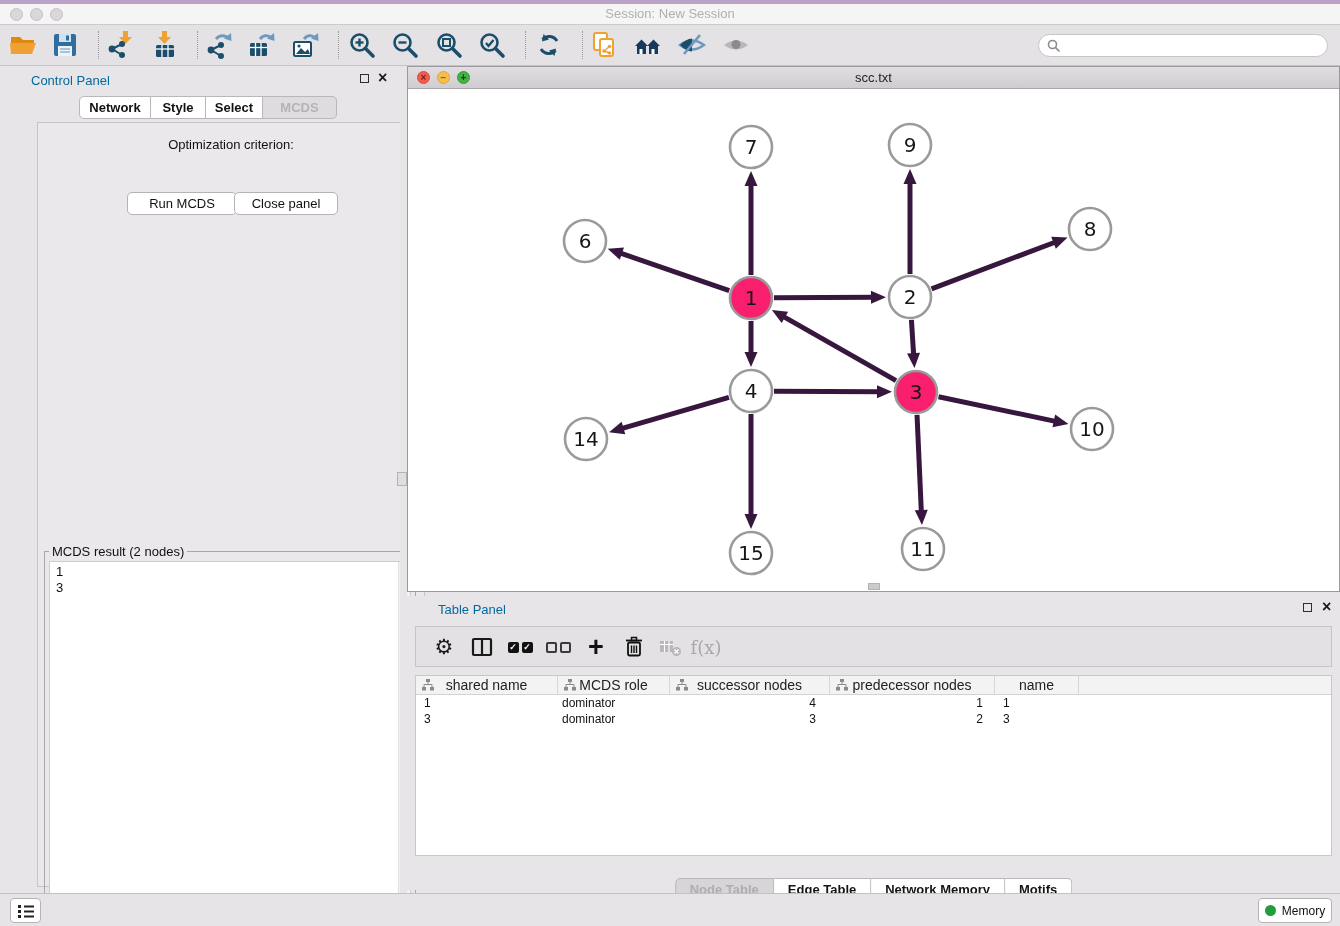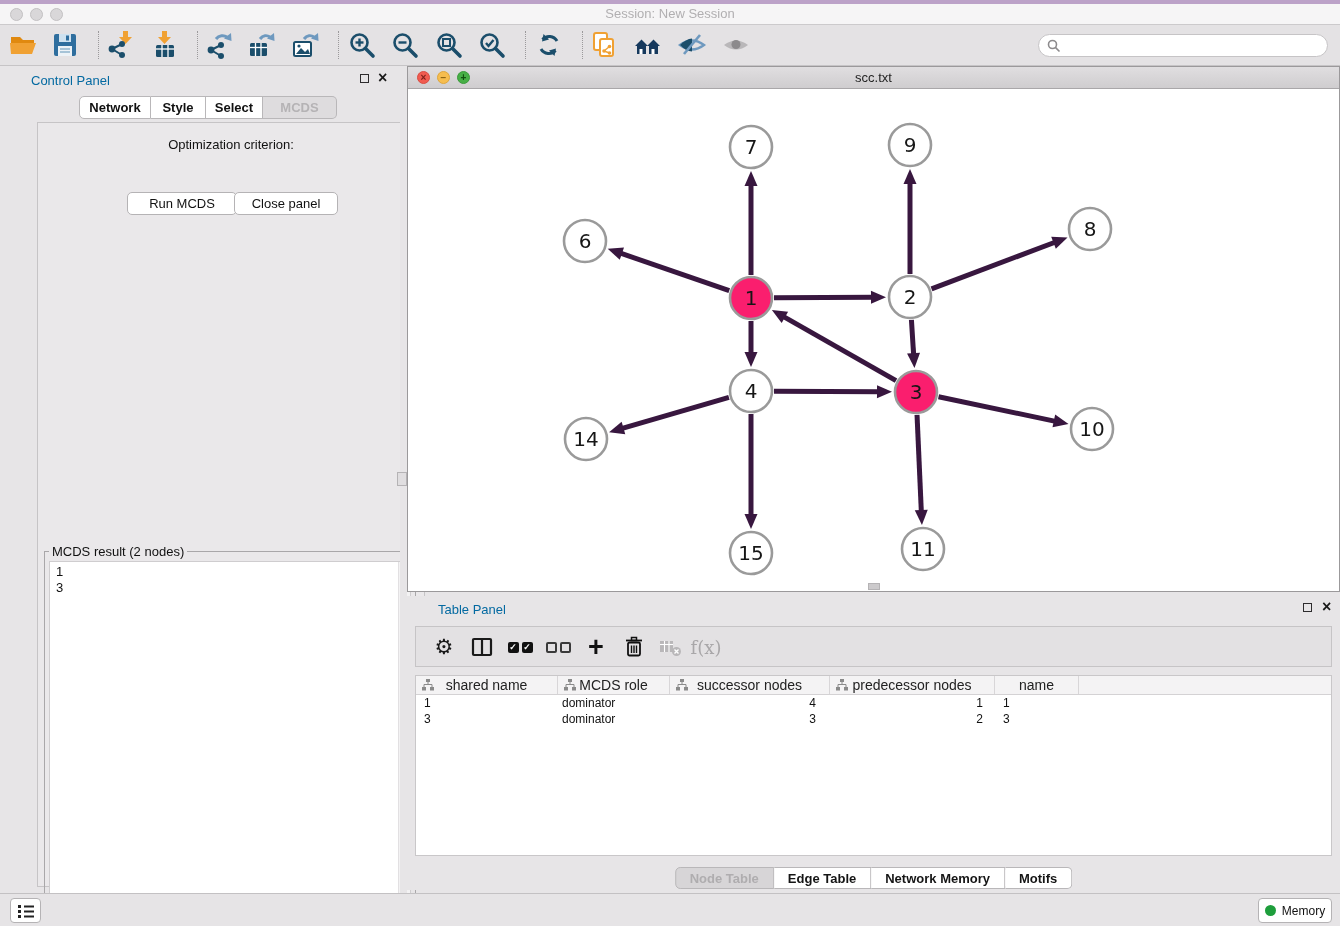--- a/index.html
+++ b/index.html
@@ -74,21 +74,21 @@
   .th { position:relative; display:flex; align-items:center; border-right:1px solid #D8D6D8; font-size:14px; color:#222; }
   .th .lbl { margin:0 auto; }
   .th svg { position:absolute; left:6px; top:3px; }
   .trow { display:flex; height:16px; }
   .td { display:flex; align-items:center; font-size:12px; color:#111; }
   .c0 { width:142px; } .c1 { width:112px; } .c2 { width:160px; } .c3 { width:165px; } .c4 { width:84px; }
   .td.c0 { padding-left:8px; } .td.c1 { padding-left:4px; }
   .td.c2 { justify-content:flex-end; padding-right:14px; }
   .td.c3 { justify-content:flex-end; padding-right:12px; }
   .td.c4 { padding-left:8px; }
-  .tp-tabs { position:absolute; top:271px; left:50%; transform:translateX(-50%); display:flex; height:18px; }
+  .tp-tabs { position:absolute; top:282px; left:50%; transform:translateX(-50%); display:flex; height:18px; }
   .tp-tab { height:22px; padding:0 14px; border:1px solid #B9B7B9; border-left:none; background:#FFF; color:#151515; font-size:13px; font-weight:600; display:flex; align-items:center; }
   .tp-tab:first-child { border-left:1px solid #B9B7B9; border-radius:5px 0 0 5px; }
   .tp-tab:last-child { border-radius:0 5px 5px 0; }
   .tp-tab.dim { background:#D7D5D7; color:#AFADAF; }
 
   
   .statusbar { left:0; top:893px; width:1340px; height:33px; background:#E6E4E6; border-top:1px solid #C3C1C3; }
   .sb-btn { position:absolute; top:4px; height:25px; background:#FFF; border:1px solid #B5B3B5; border-radius:4px; display:flex; align-items:center; justify-content:center; gap:6px; font-size:12px; color:#111; }
   .mem-dot { width:11px; height:11px; border-radius:50%; background:#1E9E3C; }
 </style>

